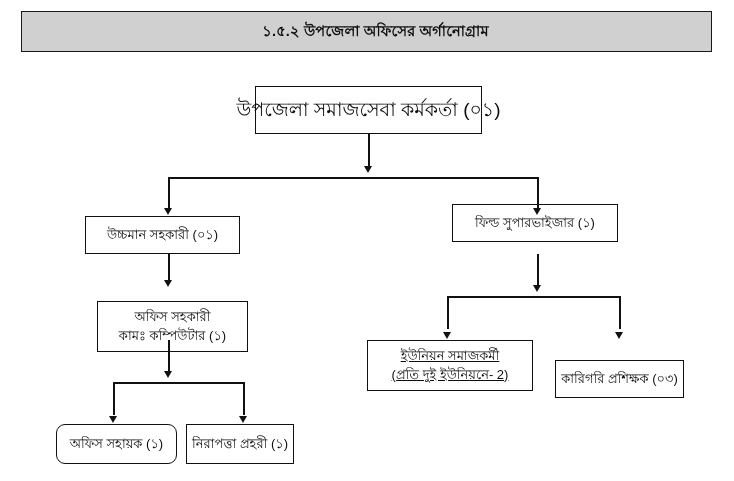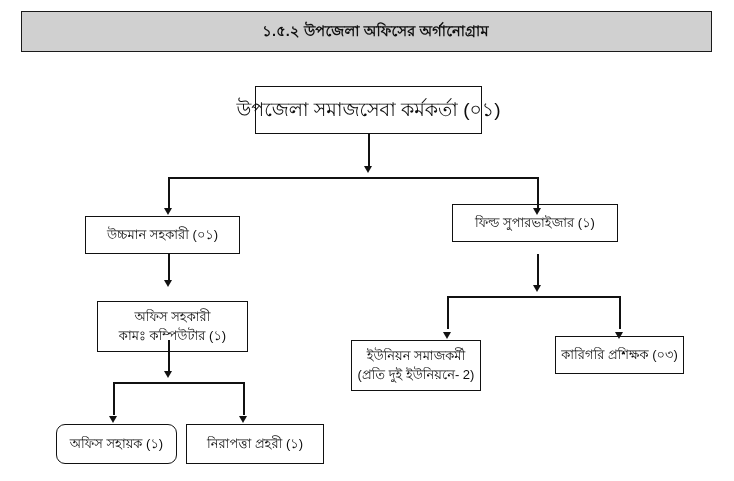--- a/index.html
+++ b/index.html
@@ -60,23 +60,23 @@
   .node .line {
     white-space: nowrap;
   }
 
   
   #node-uso        { left: 255px; top: 86px;  width: 227px; height: 48px; font-size: 19px; }
   #node-uccho      { left: 85px;  top: 216px; width: 155px; height: 38px; }
   #node-field      { left: 452px; top: 204px; width: 166px; height: 38px; }
   #node-office-asst{ left: 97px;  top: 301px; width: 151px; height: 51px; }
   #node-office-help{ left: 56px;  top: 424px; width: 121px; height: 40px; border-radius: 9px; }
-  #node-guard      { left: 186px; top: 424px; width: 138px; height: 40px; padding-left: 6px; }
-  #node-union      { left: 351px; top: 340px; width: 130px; height: 51px; }
-  #node-trainer    { left: 555px; top: 336px; width: 129px; height: 38px; }
+  #node-guard      { left: 186px; top: 424px; width: 108px; height: 40px; padding-left: 6px; }
+  #node-union      { left: 367px; top: 340px; width: 166px; height: 51px; text-decoration: underline; }
+  #node-trainer    { left: 555px; top: 360px; width: 129px; height: 38px; }
 
   
   .conn {
     position: absolute;
     background: #111111;
   }
   .conn.v { width: 1.5px; }
   .conn.h { height: 1.5px; }
 
   .arrow {

